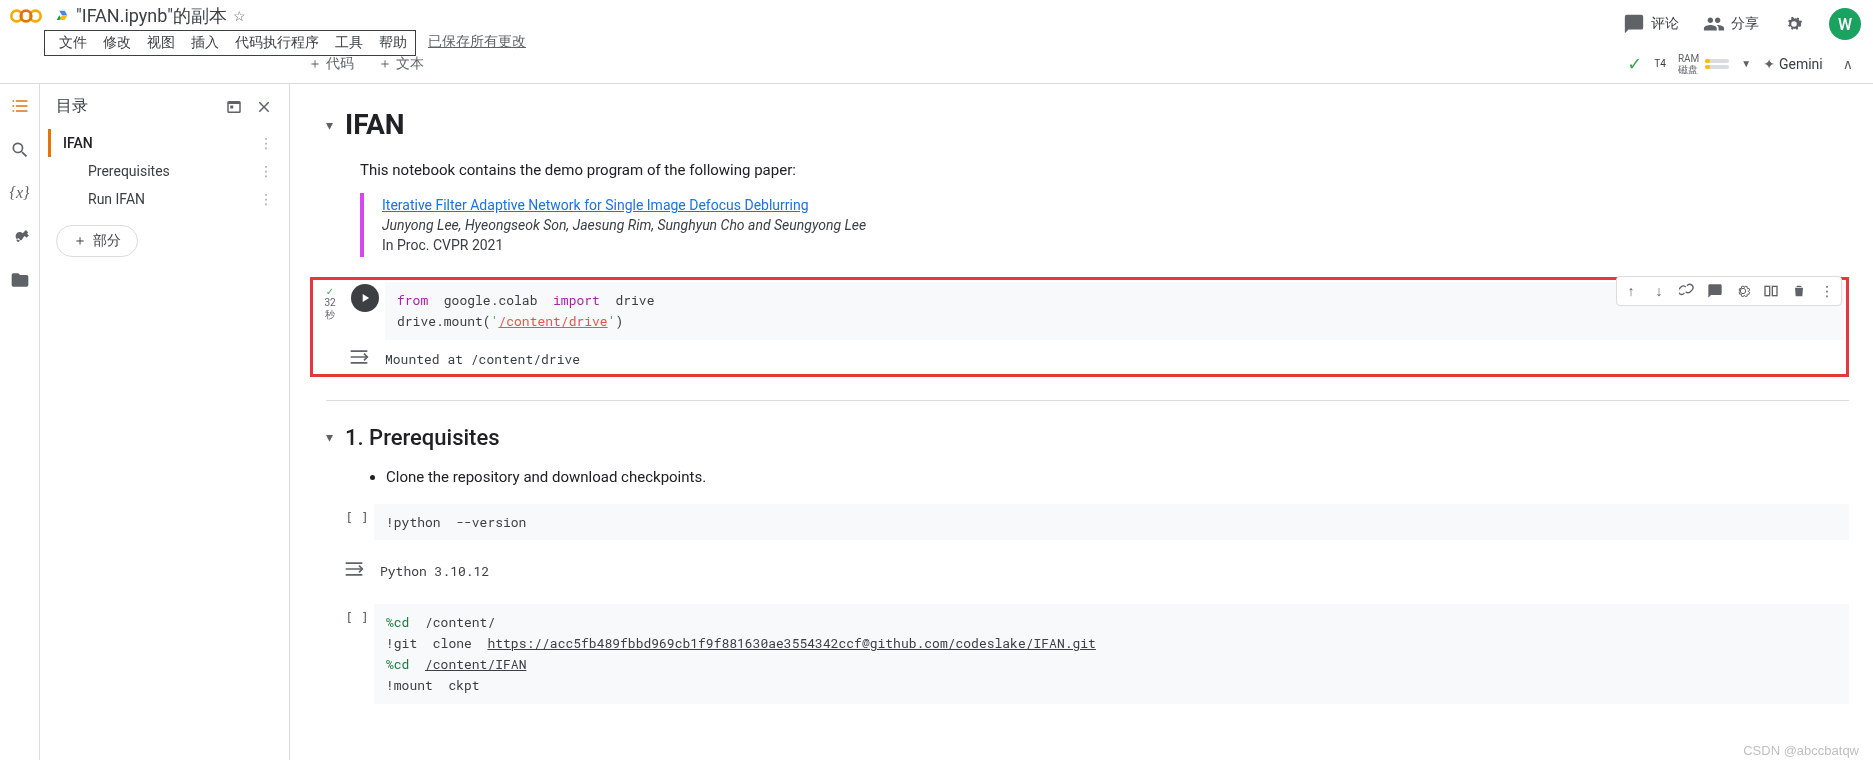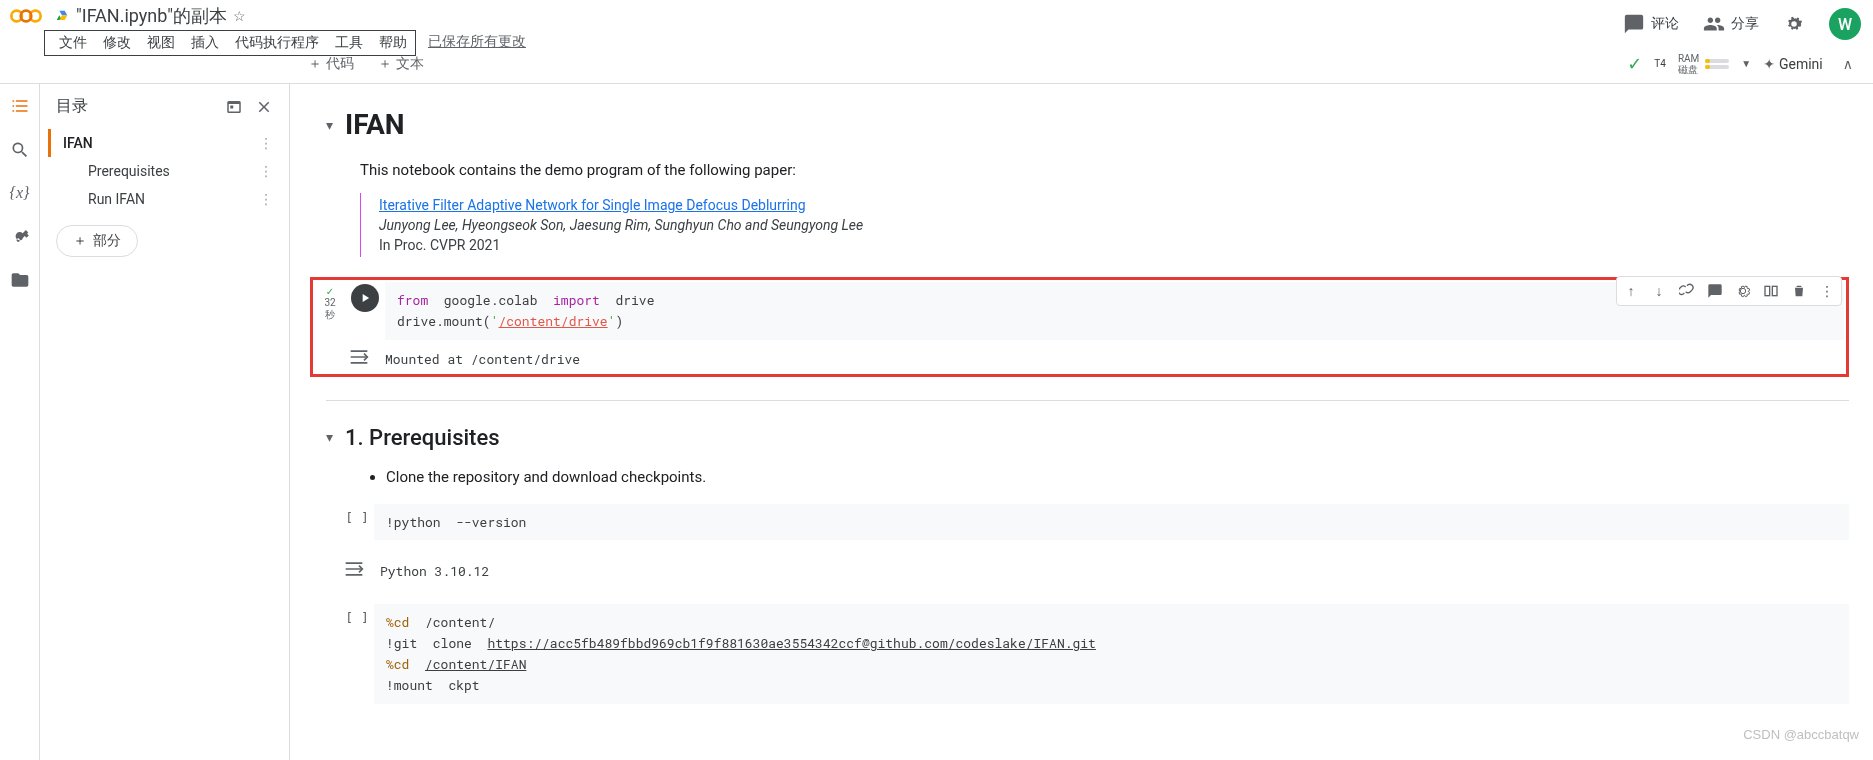--- a/index.html
+++ b/index.html
@@ -56,21 +56,21 @@
 
 .content { flex: 1; overflow-y: auto; padding: 24px 24px 24px 20px; position: relative; }
 
 
 .text-cell { padding-left: 16px; }
 .heading-row { display: flex; align-items: center; gap: 12px; }
 .collapse-arrow { color: #5f6368; cursor: pointer; font-size: 14px; }
 h1.nb-h1 { font-size: 28px; font-weight: 700; color: #202124; }
 h2.nb-h2 { font-size: 22px; font-weight: 500; color: #202124; }
 .nb-p { font-size: 15px; color: #202124; margin: 20px 0 14px 34px; }
-.blockquote { border-left: 1px solid #d946ef; margin: 8px 0 20px 34px; padding: 4px 0 4px 18px; }
+.blockquote { border-left: 4px solid #d946ef; margin: 8px 0 20px 34px; padding: 4px 0 4px 18px; }
 .nb-link { color: #1a73e8; text-decoration: underline; }
 .nb-em { font-style: italic; color: #3c4043; margin-top: 4px; display: block; }
 .nb-plain { color: #3c4043; margin-top: 4px; display: block; }
 .nb-li { margin-left: 60px; font-size: 15px; color: #202124; list-style: disc; }
 
 
 .code-cell { position: relative; margin: 10px 0 20px 0; }
 .highlighted { border: 3px solid #e53935; padding: 2px; }
 .cell-toolbar { position: absolute; top: -4px; right: 4px; display: flex; background: #fff; border: 1px solid #dadce0; border-radius: 4px; z-index: 5; }
 .ct-icon { width: 28px; height: 28px; display: flex; align-items: center; justify-content: center; cursor: pointer; color: #5f6368; }
@@ -78,32 +78,32 @@
 .cell-row { display: flex; align-items: flex-start; }
 .gutter { width: 30px; display: flex; flex-direction: column; align-items: center; padding-top: 4px; font-size: 10px; color: #34a853; }
 .exec-time { font-size: 10px; color: #5f6368; }
 .play-col { width: 40px; display: flex; justify-content: center; padding-top: 2px; }
 .play-btn { width: 28px; height: 28px; border-radius: 50%; background: #3c4043; display: flex; align-items: center; justify-content: center; cursor: pointer; }
 .play-btn svg { width: 14px; height: 14px; fill: #fff; }
 .bracket-col { width: 34px; display: flex; align-items: flex-start; justify-content: center; padding-top: 6px; font-family: monospace; font-size: 13px; color: #5f6368; }
 .code-area { flex: 1; background: #f8f9fa; padding: 8px 12px; font-family: "Roboto Mono", Menlo, monospace; font-size: 13px; line-height: 1.6; }
 .code-line { white-space: pre; }
 .tok-kw { color: #a626a4; }
-.tok-kw2 { color: #a16207; }
+.tok-kw2 { color: #15803d; }
 .tok-str { color: #50a14f; }
 .tok-str-u { color: #e45649; text-decoration: underline; }
 .tok-u { text-decoration: underline; }
 .output-row { display: flex; align-items: flex-start; margin-top: 6px; }
 .out-icon-col { width: 70px; display: flex; justify-content: flex-end; padding-right: 16px; padding-top: 2px; }
 .out-icon { width: 20px; height: 18px; }
 .output-text { flex: 1; font-family: "Roboto Mono", Menlo, monospace; font-size: 13px; padding: 4px 0; }
 
 .divider { height: 4px; border-bottom: 1px solid #dadce0; margin: 8px 0 24px 16px; }
 
-.watermark { position: fixed; bottom: 18px; right: 14px; font-size: 13px; color: #bfbfbf; font-family: Arial; }
+.watermark { position: fixed; bottom: 2px; right: 14px; font-size: 13px; color: #bfbfbf; font-family: Arial; }
 </style>
 </head>
 <body>
 
 <div class="header">
   <div class="logo">
     <svg viewBox="0 0 48 24">
         <circle cx="10" cy="12" r="8" fill="none" stroke="#f9ab00" stroke-width="4"></circle>
         <circle cx="38" cy="12" r="8" fill="none" stroke="#f9ab00" stroke-width="4"></circle>
         <circle cx="24" cy="12" r="8" fill="none" stroke="#e8710a" stroke-width="4"></circle>

